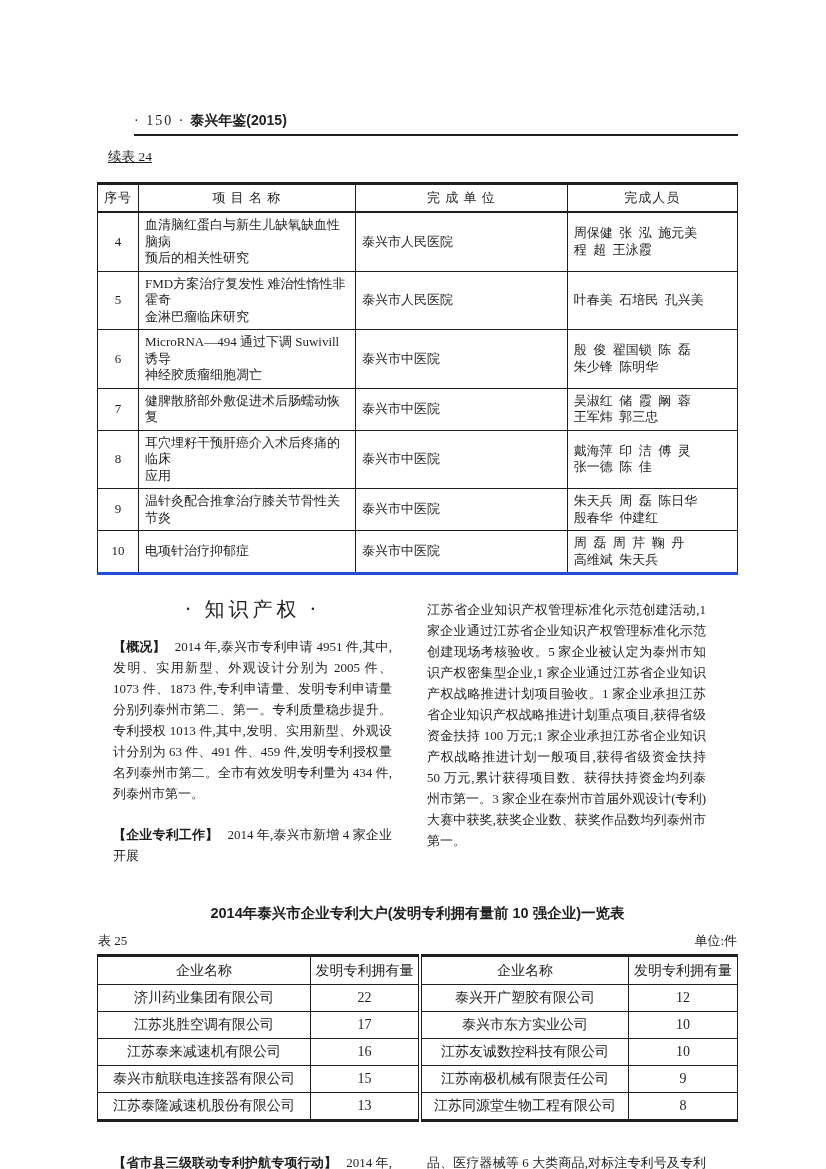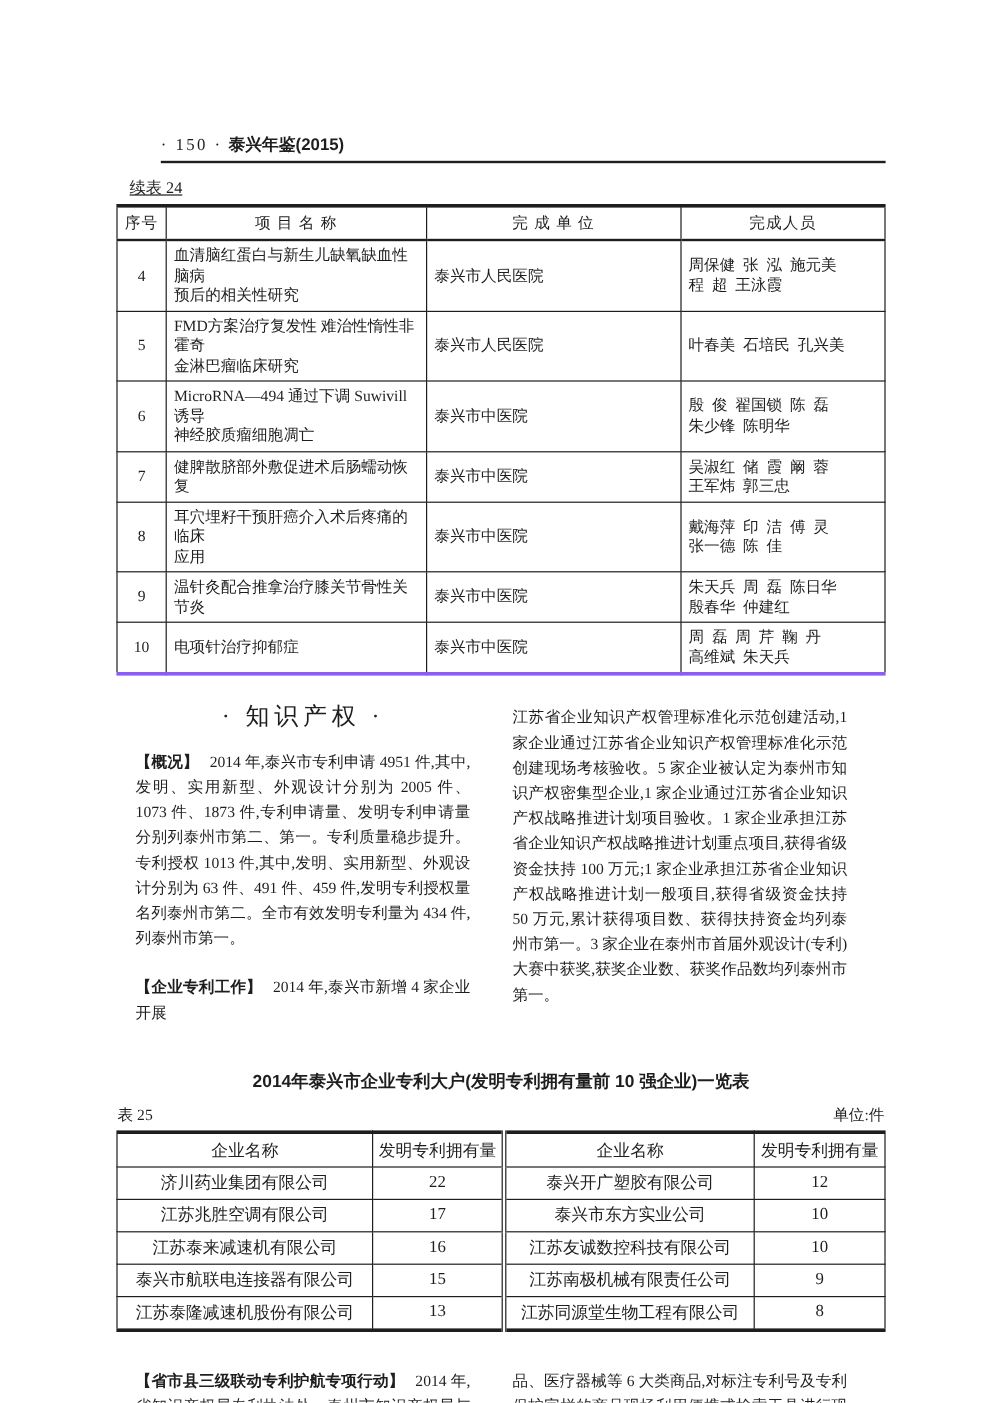--- a/index.html
+++ b/index.html
@@ -14,21 +14,21 @@
   .page-header{
     margin-top:112px;padding-bottom:4px;border-bottom:2px solid #1e1e1e;
     font-size:14px;display:flex;align-items:baseline;gap:5px;margin-left:37px;
   }
   .page-marker{letter-spacing:2px;}
   .book-title{font-weight:bold;font-family:"Liberation Sans","DejaVu Sans",sans-serif;}
 
   
   .t24-caption{margin-top:12px;padding-left:11px;font-size:13.5px;text-decoration:underline;}
   table{border-collapse:collapse;width:100%;}
-  .t24{margin-top:4px;border-top:3px solid #1e1e1e;border-bottom:3px solid #8b5cf6;font-size:13px;font-family:Liberation Serif, serif;}
+  .t24{margin-top:16px;border-top:3px solid #1e1e1e;border-bottom:3px solid #1d4ed8;font-size:13px;font-family:Liberation Serif, serif;}
   .t24 th,.t24 td{border:1px solid #1e1e1e;vertical-align:middle;}
   .t24 th{font-weight:normal;height:24px;letter-spacing:1px;border-bottom:2px solid #1e1e1e;}
   .t24 td{padding:4px 6px;line-height:16.5px;}
   .t24 td.no{text-align:center;padding:4px 0;}
   .t24 td.project{white-space:pre-wrap;}
   .t24 td.people{white-space:pre-wrap;}
 
   
   .twocol{display:flex;gap:3px;margin-top:8px;}
   .col{width:311px;font-size:13px;line-height:21px;text-align:justify;}

